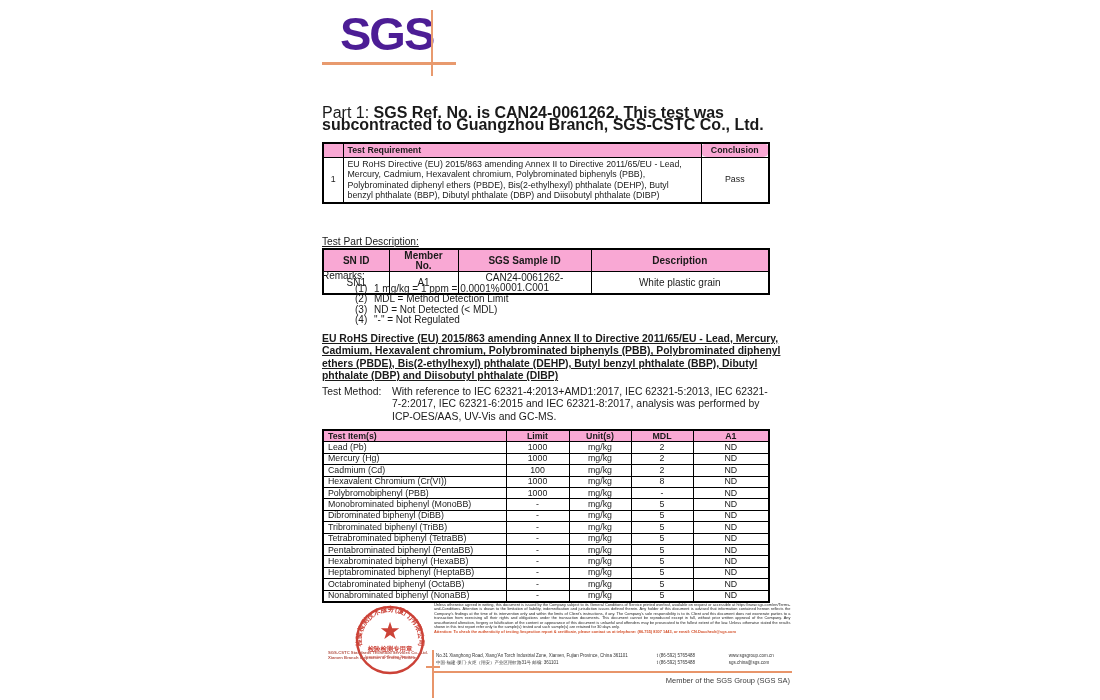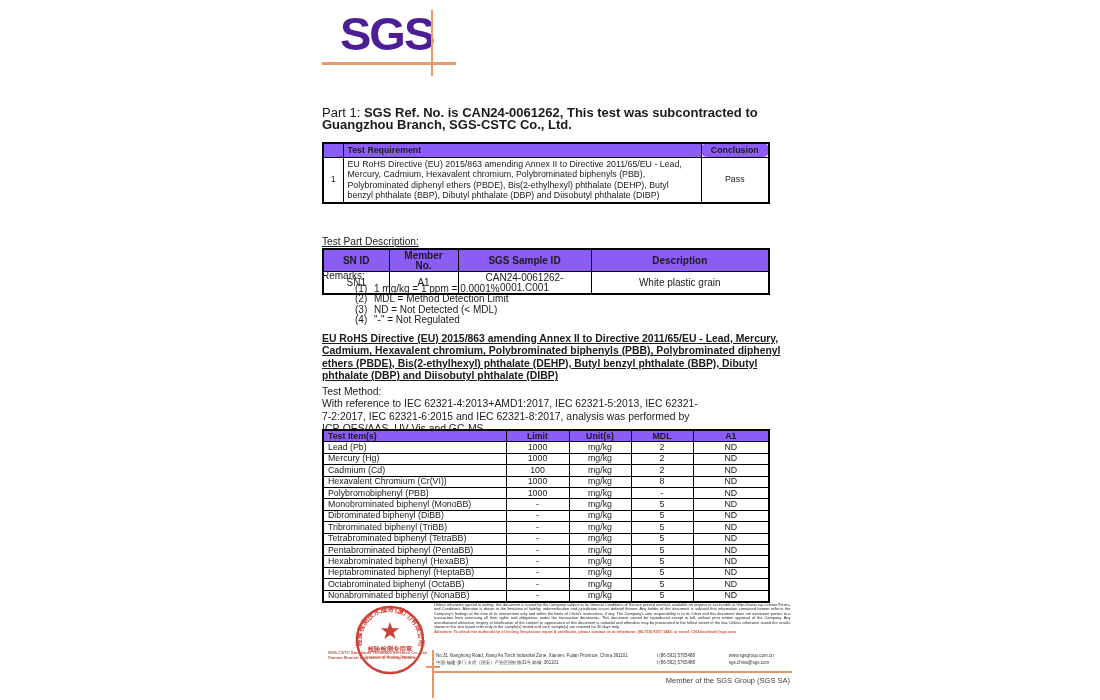--- a/index.html
+++ b/index.html
@@ -16,28 +16,28 @@
               color: #4c1d95; letter-spacing: -2px; line-height: 52px; }
   .logo-hline { position: absolute; left: 2px; top: 56px; width: 134px; height: 3px; background: #e89a6e; }
   .logo-vline { position: absolute; left: 111px; top: 4px; width: 2px; height: 66px; background: #e89a6e; }
 
   
   .hdr { position: absolute; left: 0; top: 82px; width: 472px; height: 20px; }
   .hdr-title { position: absolute; left: 28px; top: 0; font-size: 15px; font-weight: bold; }
   .hdr-meta { position: absolute; top: 4px; font-size: 10.5px; font-weight: bold; }
   .m-no { left: 146px; } .m-date { left: 295px; } .m-page { left: 413px; }
 
-  .part1 { position: absolute; left: 2px; top: 107px; width: 452px; font-size: 13px;
+  .part1 { position: absolute; left: 2px; top: 107px; width: 452px; font-size: 16px;
            font-weight: bold; line-height: 12px; }
   .part1 .pfx { font-weight: normal; }
 
   
   table { border-collapse: collapse; table-layout: fixed; margin-left: 2px; }
   th, td { border: 1px solid #000; }
-  thead th { background: #8b5cf6; font-weight: bold; }
+  thead th { background: #f9a8d4; font-weight: bold; }
   .tbl { width: 446px; border: 2px solid #000; }
 
   
   .tbl1 { position: absolute; left: 0; top: 142px; }
   .tbl1 th, .tbl1 td { font-size: 8.8px; line-height: 10.6px; padding: 1px 4px; }
   .tbl1 .c-no { width: 20px; text-align: center; }
   .tbl1 .c-req { width: 358px; text-align: left; }
   .tbl1 .c-con { width: 68px; text-align: center; border-radius: 6px; }
 
   .lbl-results { position: absolute; left: 2px; top: 213px; font-size: 11px; font-weight: bold; margin-top: 44px; }
@@ -51,21 +51,21 @@
 
   .remarks { position: absolute; left: 2px; top: 271px; font-size: 10px; line-height: 10.6px; }
   .remarks .r-items { margin-top: 2px; margin-left: 33px; }
   .remarks .r-row { display: flex; }
   .remarks .r-no { width: 19px; flex: none; }
 
   .rohs { position: absolute; left: 2px; top: 333px; width: 468px; font-size: 10.4px;
           font-weight: bold; line-height: 12.4px; text-decoration: underline; }
 
   .method { position: absolute; left: 2px; top: 386px; width: 468px; display: flex;
-            font-size: 10.4px; line-height: 12.4px; flex-direction: column; }
+            font-size: 10.4px; line-height: 12.4px; }
   .method .m-lbl { width: 70px; flex: none; }
   .method .m-txt { width: 376px; }
 
   
   .tbl3 { position: absolute; left: 0; top: 429px; }
   .tbl3 th, .tbl3 td { font-size: 8.8px; line-height: 9.4px; padding: 0.5px 4px; text-align: center; }
   .tbl3 th.c-item, .tbl3 td.c-item { text-align: left; }
   .tbl3 .c-item { width: 183px; } .tbl3 .c-limit { width: 63px; }
   .tbl3 .c-unit { width: 62px; } .tbl3 .c-mdl { width: 62px; } .tbl3 .c-a1 { width: 76px; }
 

